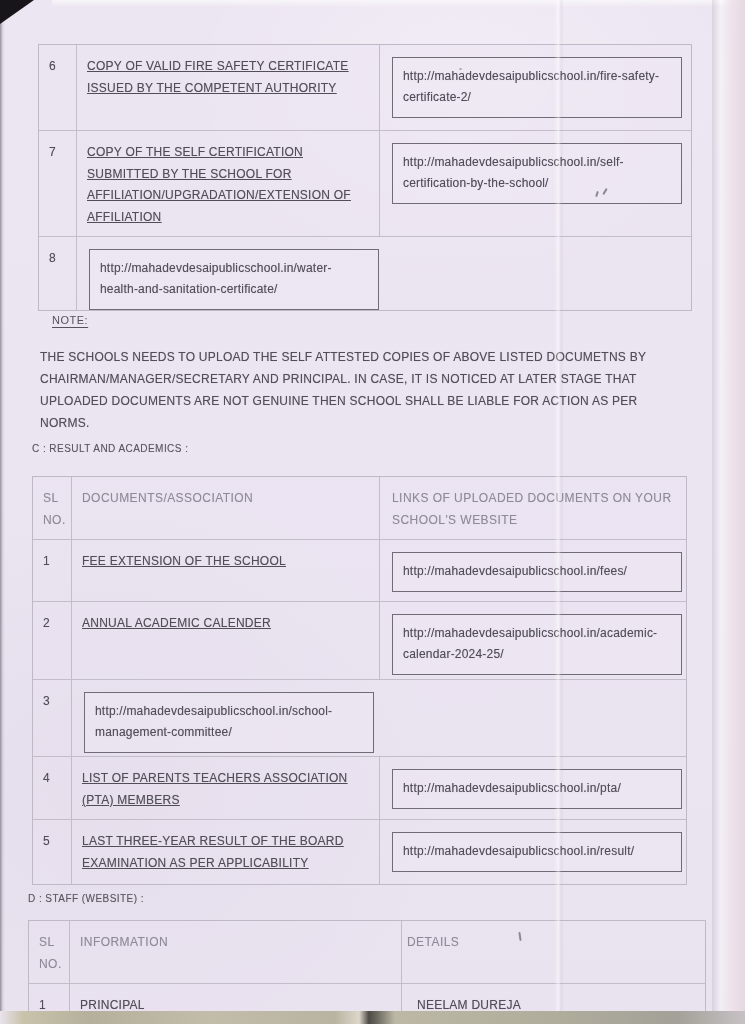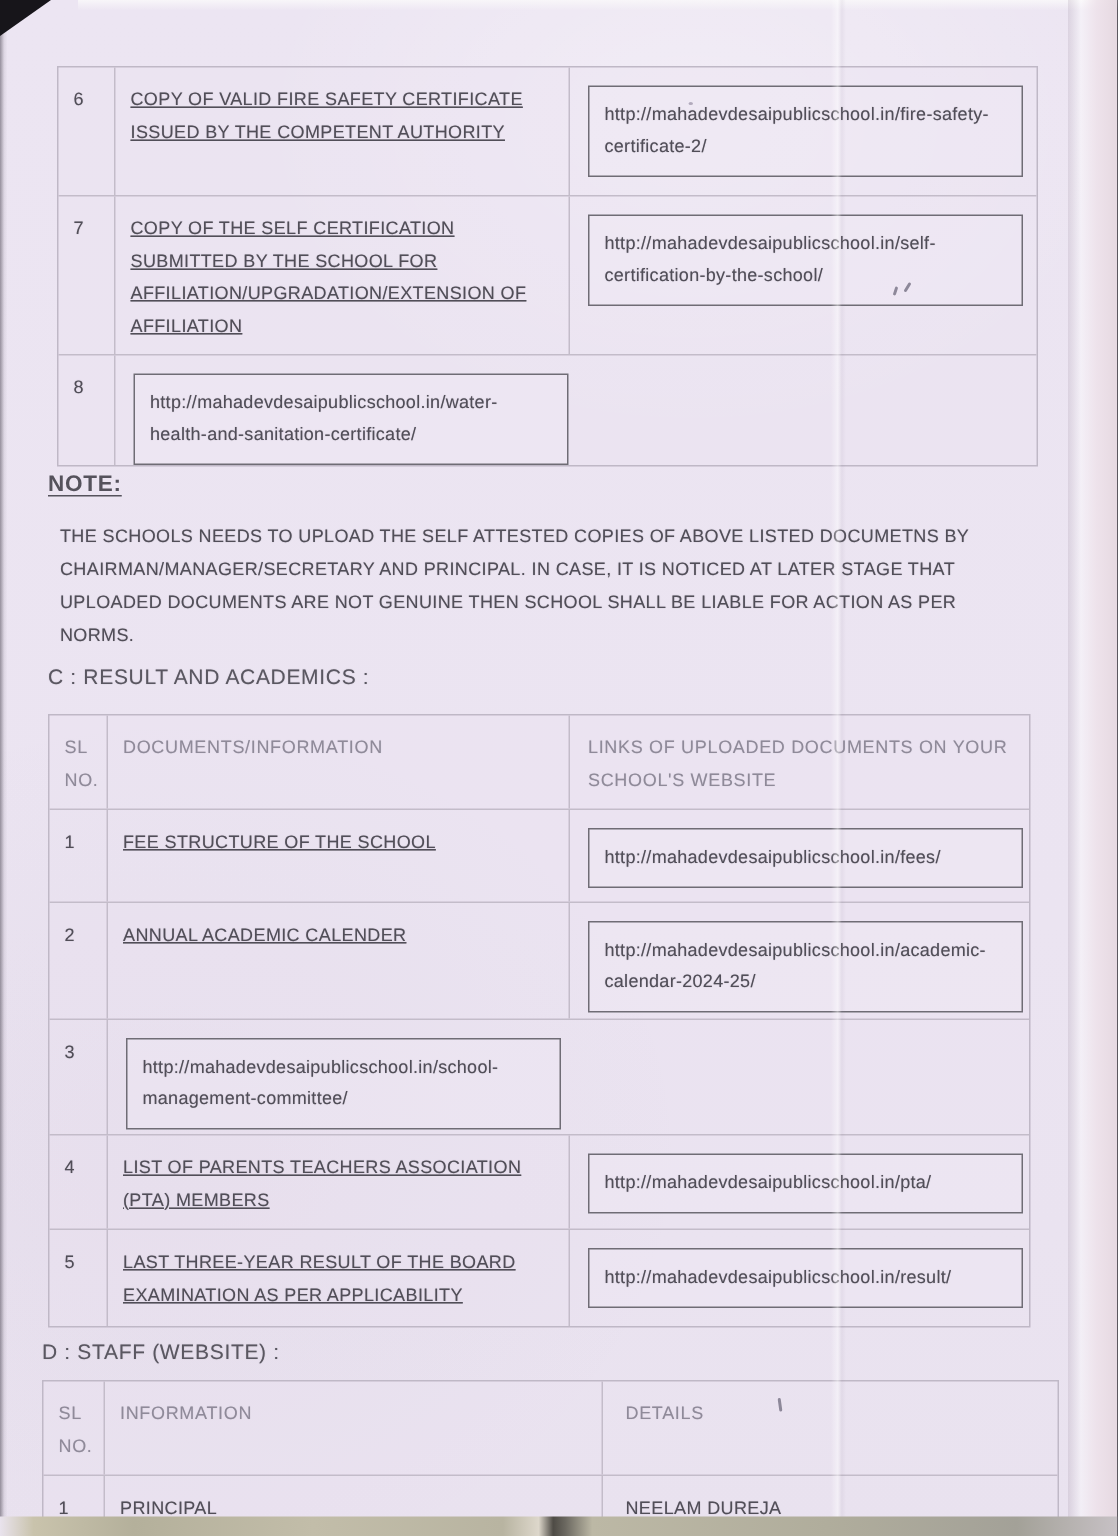--- a/index.html
+++ b/index.html
@@ -40,27 +40,27 @@
     padding:8px 10px 9px 10px; font-size:12px; line-height:21px;
     letter-spacing:0.2px; background:rgba(240,234,245,0.35);
     word-break:normal; overflow-wrap:break-word;
   }
   
   .h85{min-height:85px} .h93{min-height:93px} .h71{min-height:71px}
   .h61{min-height:61px} .h77{min-height:77px} .h76{min-height:76px}
   .h62{min-height:62px} .h64{min-height:64px} .h80{min-height:80px}
 
   
-  .note-h { position:absolute; left:32px; top:314px; font-size:15px;
-            letter-spacing:0.5px; color:#55525c;font-weight:bold; }
+  .note-h { position:absolute; left:52px; top:314px; font-size:11px;
+            letter-spacing:0.5px; color:#55525c; }
   .note-h span { text-decoration:underline; text-underline-offset:3px; }
   .note-b { position:absolute; left:40px; top:346px; width:632px;
             font-size:12px; line-height:22px; letter-spacing:0.25px;
             text-shadow:0 0 0.7px rgba(81,78,88,0.45); }
-  .sec-h  { position:absolute; font-size:14px; letter-spacing:0.45px;
+  .sec-h  { position:absolute; font-size:10px; letter-spacing:0.45px;
             color:#5a5761; text-shadow:0 0 0.7px rgba(90,87,97,0.4); }
   .sec-h.c { left:32px; top:443px; }
   .sec-h.d { left:28px; top:893px; }
 
   
   .corner-tl { position:absolute; left:0; top:0; width:0; height:0;
                border-top:24px solid #17151a; border-right:34px solid transparent; }
   .edge-left { position:absolute; left:0; top:0; width:5px; height:100%;
                background:linear-gradient(90deg, rgba(45,40,52,0.45), rgba(45,40,52,0.08) 55%, rgba(45,40,52,0)); }
   .edge-top  { position:absolute; left:52px; top:0; width:693px; height:7px;
@@ -113,27 +113,27 @@
       </div>
     </div>
 
     <div class="note-h"><span>NOTE:</span></div>
     <div class="note-b">THE SCHOOLS NEEDS TO UPLOAD THE SELF ATTESTED COPIES OF ABOVE LISTED DOCUMETNS BY CHAIRMAN/MANAGER/SECRETARY AND PRINCIPAL. IN CASE, IT IS NOTICED AT LATER STAGE THAT UPLOADED DOCUMENTS ARE NOT GENUINE THEN SCHOOL SHALL BE LIABLE FOR ACTION AS PER NORMS.</div>
 
     <div class="sec-h c">C : RESULT AND ACADEMICS :</div>
     <div class="tbl tbl-c txt">
       <div class="trow hdr h61">
         <div class="cell">SL NO.</div>
-        <div class="cell mid">DOCUMENTS/INFORMATION</div>
+        <div class="cell mid">DOCUMENTS/ASSOCIATION</div>
         <div class="cell last" style="padding-left:12px">LINKS OF UPLOADED DOCUMENTS ON YOUR SCHOOL'S WEBSITE</div>
       </div>
       <div class="trow h61">
         <div class="cell">1</div>
         <div class="cell mid">
-            <div class="desc">FEE STRUCTURE OF THE SCHOOL</div>
+            <div class="desc">FEE EXTENSION OF THE SCHOOL</div>
           </div>
         <div class="cell last" style="padding:0">
           <div class="linkbox"><span>http://mahadevdesaipublicschool.in/fees/</span></div>
         </div>
       </div>
       <div class="trow h77">
         <div class="cell">2</div>
         <div class="cell mid">
             <div class="desc">ANNUAL ACADEMIC CALENDER</div>
           </div>
@@ -165,21 +165,21 @@
           <div class="linkbox"><span>http://mahadevdesaipublicschool.in/result/</span></div>
         </div>
       </div>
     </div>
 
     <div class="sec-h d">D : STAFF (WEBSITE) :</div>
     <div class="tbl tbl-d txt">
       <div class="trow hdr h62">
         <div class="cell">SL NO.</div>
         <div class="cell mid">INFORMATION</div>
-        <div class="cell last" style="padding-left:15px">DETAILS</div>
+        <div class="cell last" style="padding-left:5px">DETAILS</div>
       </div>
       <div class="trow h80">
         <div class="cell">1</div>
         <div class="cell mid">PRINCIPAL</div>
         <div class="cell last" style="padding-left:15px">NEELAM DUREJA</div>
       </div>
     </div>
 
     <div class="mark mk1"></div>
     <div class="mark mk2"></div>

